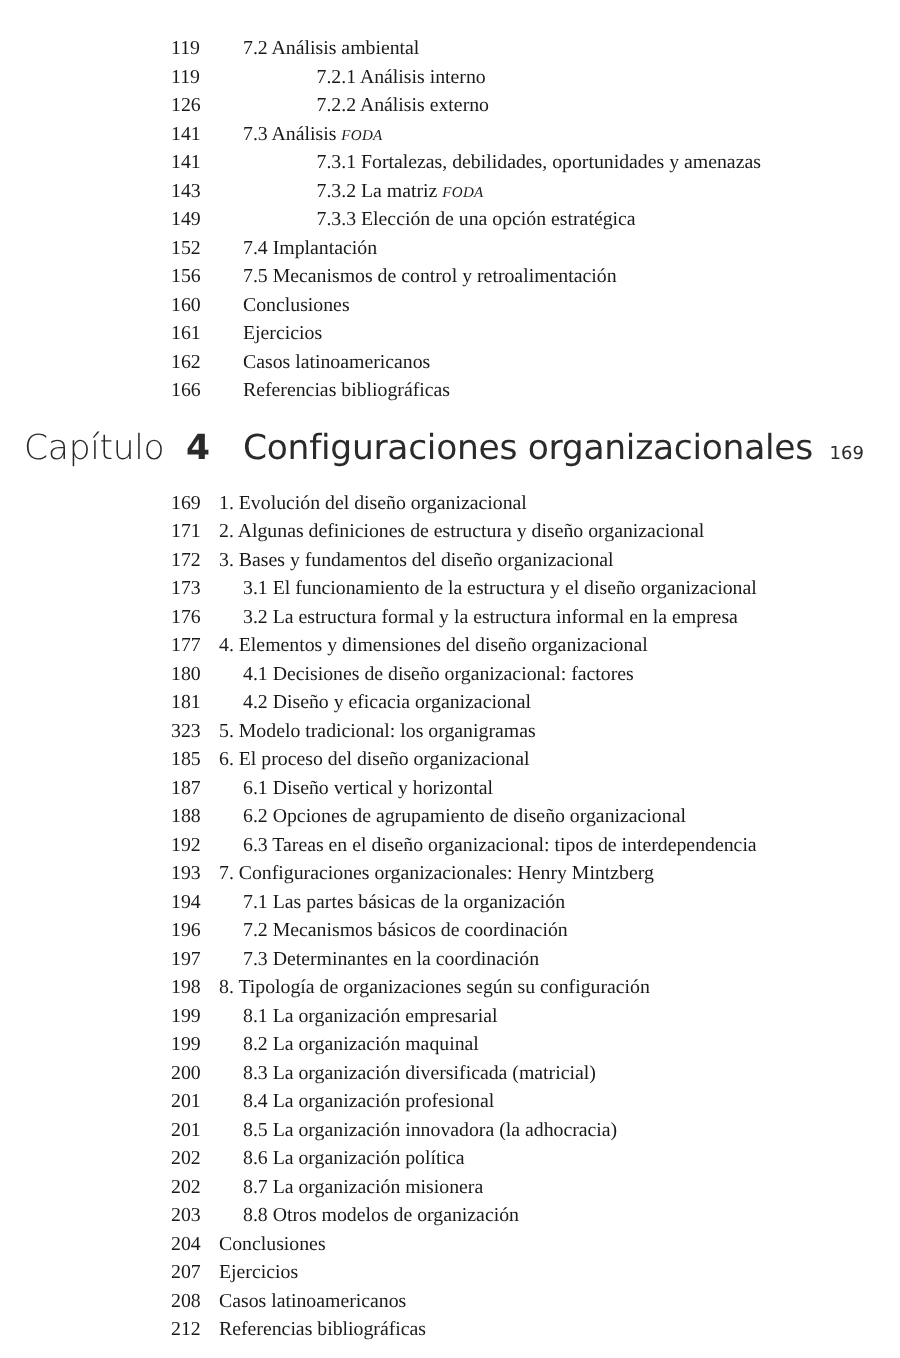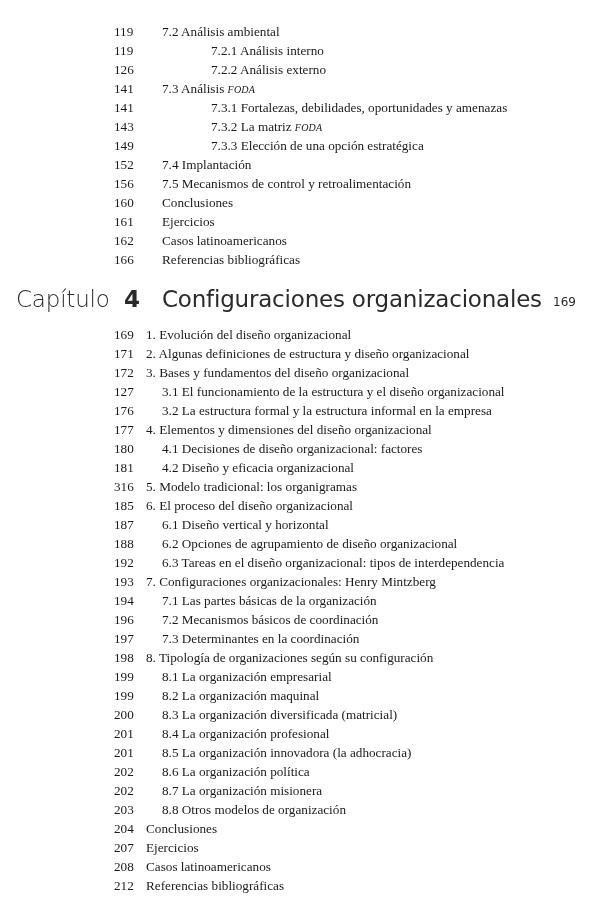--- a/index.html
+++ b/index.html
@@ -162,41 +162,41 @@
     </div>
   <div class="row">
       <span class="pg">171</span>
       <span class="txt lv0">2. Algunas definiciones de estructura y diseño organizacional</span>
     </div>
   <div class="row">
       <span class="pg">172</span>
       <span class="txt lv0">3. Bases y fundamentos del diseño organizacional</span>
     </div>
   <div class="row">
-      <span class="pg">127</span>
+      <span class="pg">173</span>
       <span class="txt lv1">3.1 El funcionamiento de la estructura y el diseño organizacional</span>
     </div>
   <div class="row">
       <span class="pg">176</span>
       <span class="txt lv1">3.2 La estructura formal y la estructura informal en la empresa</span>
     </div>
   <div class="row">
       <span class="pg">177</span>
       <span class="txt lv0">4. Elementos y dimensiones del diseño organizacional</span>
     </div>
   <div class="row">
       <span class="pg">180</span>
       <span class="txt lv1">4.1 Decisiones de diseño organizacional: factores</span>
     </div>
   <div class="row">
       <span class="pg">181</span>
       <span class="txt lv1">4.2 Diseño y eficacia organizacional</span>
     </div>
   <div class="row">
-      <span class="pg">316</span>
+      <span class="pg">323</span>
       <span class="txt lv0">5. Modelo tradicional: los organigramas</span>
     </div>
   <div class="row">
       <span class="pg">185</span>
       <span class="txt lv0">6. El proceso del diseño organizacional</span>
     </div>
   <div class="row">
       <span class="pg">187</span>
       <span class="txt lv1">6.1 Diseño vertical y horizontal</span>
     </div>

